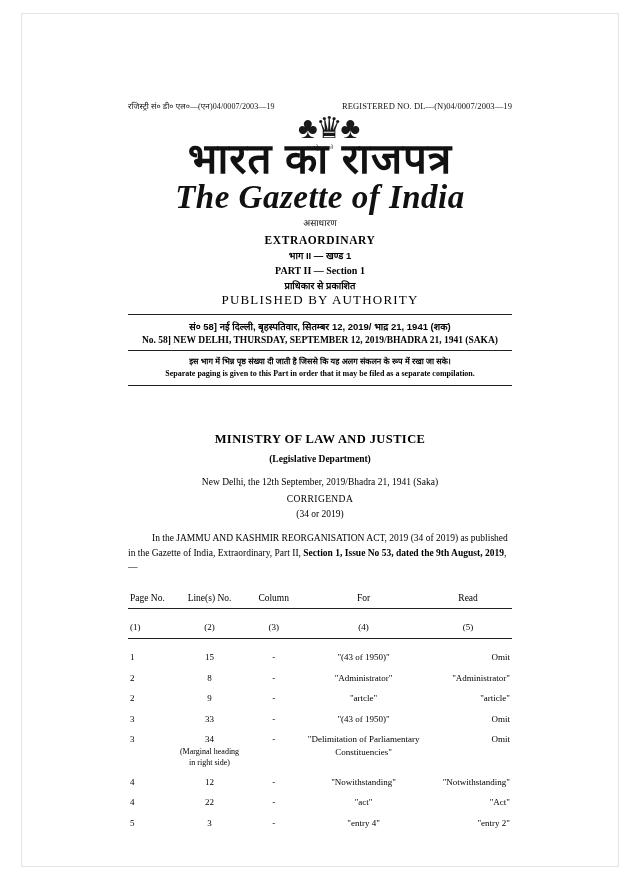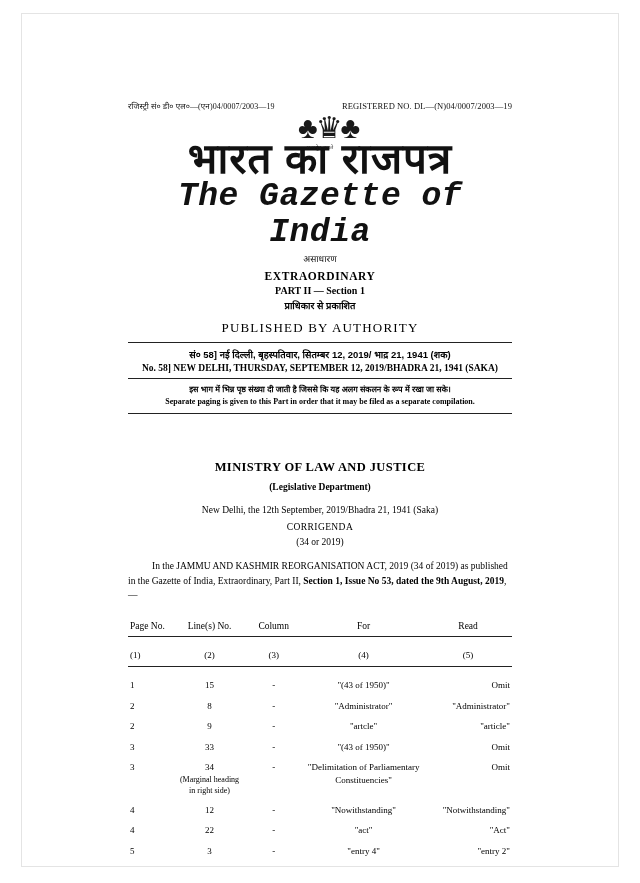--- a/index.html
+++ b/index.html
@@ -82,21 +82,21 @@
     font-weight: 700;
     line-height: 44px;
     letter-spacing: 1px;
     color: #111;
     font-family: "Liberation Sans", sans-serif;
   }
   .english-title {
     font-size: 33px;
     line-height: 36px;
     color: #111;
-    font-family: Liberation Mono, monospace;
+    font-family: Liberation Serif, serif;
     font-style: italic;
     font-weight: 700;
     letter-spacing: 0.5px;
     margin-top: -2px;
   }
   .asadharan {
     font-size: 9px;
     color: #111;
     margin-top: 1px;
     font-family: "Liberation Sans", sans-serif;
@@ -111,21 +111,20 @@
     text-align: center;
     font-size: 10px;
     font-weight: 700;
     margin-top: 3px;
   }
   .ctr-line.hindi { font-family: "Liberation Sans", sans-serif; font-size: 9.5px; }
   .published {
     text-align: center;
     font-size: 13px;
     letter-spacing: 1.2px;
-    margin-top: 8px;
     margin-bottom: 6px;
   }
 
   
   .band-rule-top {
     border: 0;
     border-top: 1px solid #222;
     margin: 0;
   }
   .band {
@@ -255,20 +254,21 @@
 
       <div class="masthead">
         <div class="emblem">
           <div class="lions">♣♛♣</div>
           <div class="motto">सत्यमेव जयते</div>
         </div>
         <div class="hindi-title">भारत का राजपत्र</div>
         <div class="english-title">The Gazette of India</div>
         <div class="asadharan">असाधारण</div>
         <div class="extraordinary">EXTRAORDINARY</div>
+        <div class="ctr-line hindi">भाग  II — खण्ड  1</div>
         <div class="ctr-line">PART II — Section 1</div>
         <div class="ctr-line hindi">प्राधिकार से प्रकाशित</div>
         <div class="published">PUBLISHED BY AUTHORITY</div>
       </div>
 
       <hr class="band-rule-top">
       <div class="band">
         <div class="l1">सं० 58]            नई दिल्ली, बृहस्पतिवार, सितम्बर 12, 2019/ भाद्र 21, 1941 (शक)</div>
         <div class="l2">No. 58] NEW DELHI, THURSDAY, SEPTEMBER 12, 2019/BHADRA 21, 1941 (SAKA)</div>
       </div>

